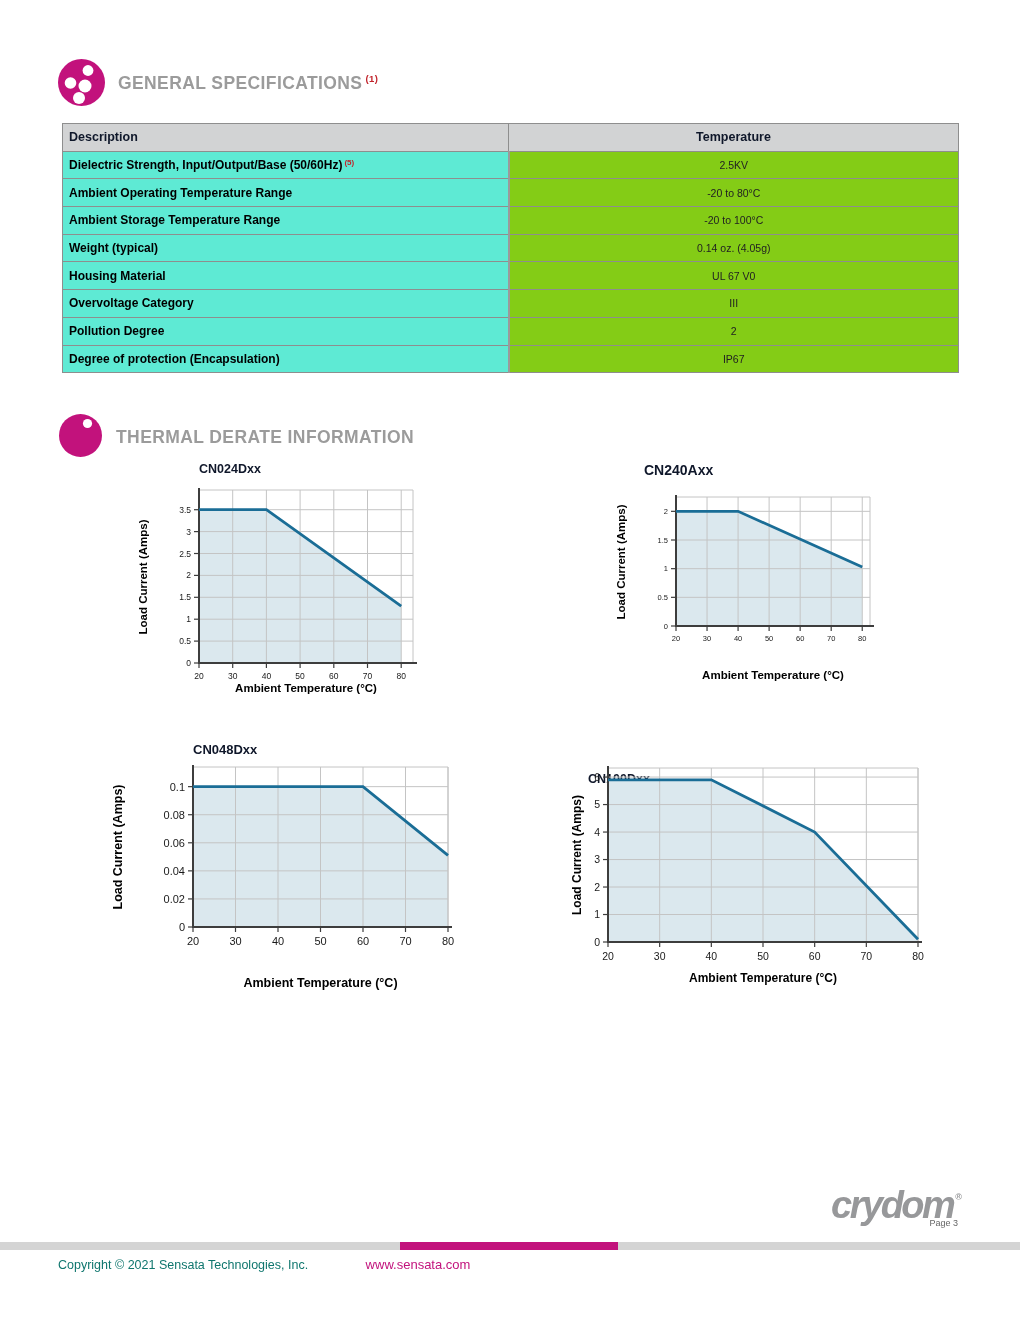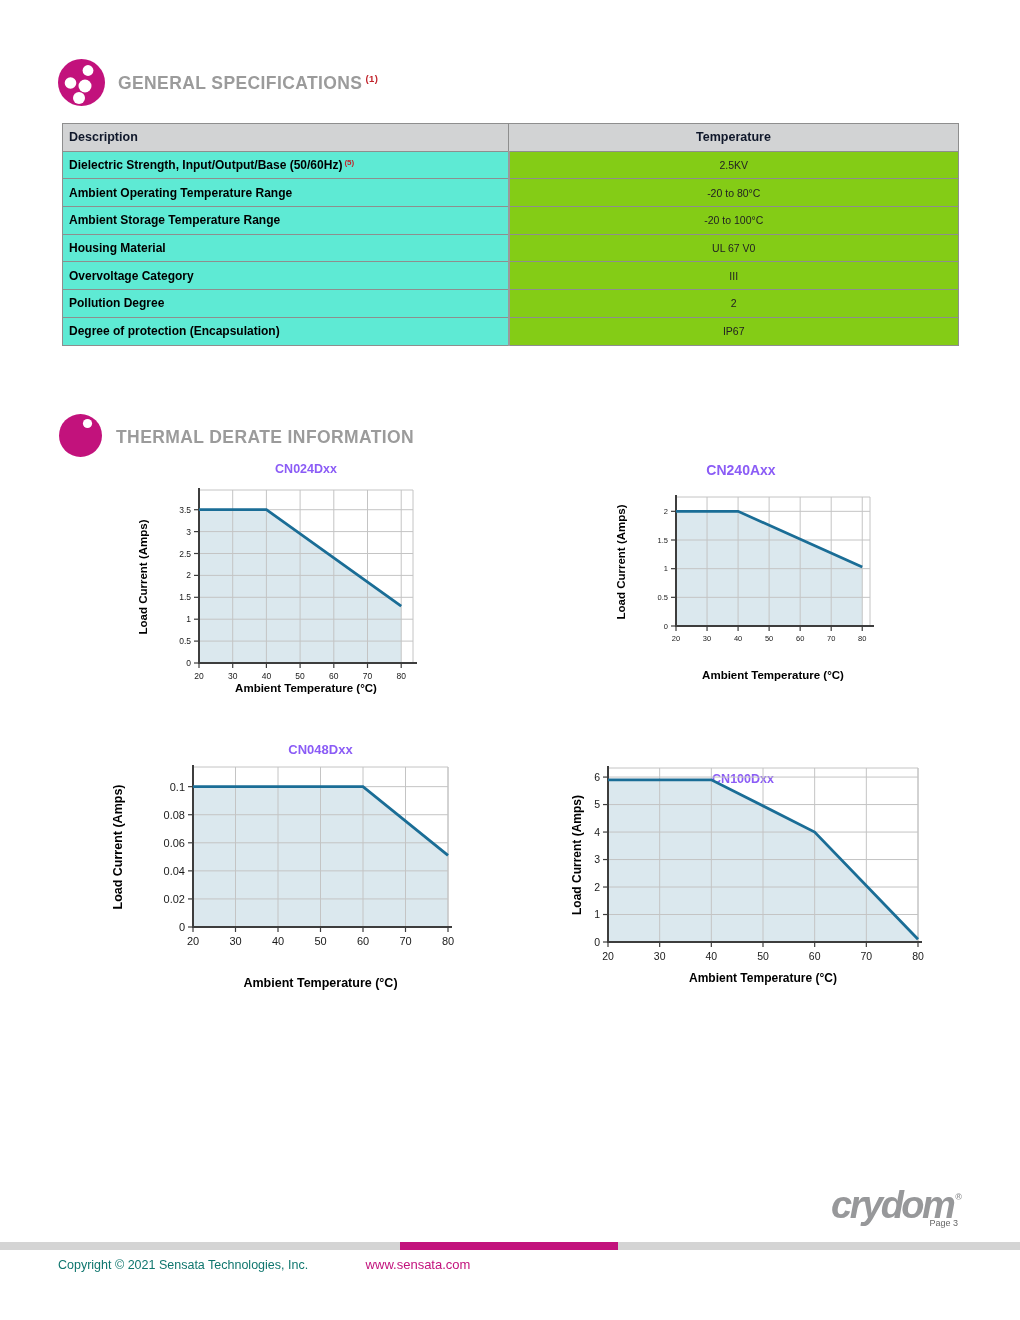--- a/index.html
+++ b/index.html
@@ -31,21 +31,21 @@
   #spec-table .col-param{width:450px;}
   #spec-table th{background:#d2d3d4; font-size:12.5px; text-align:left; color:#0f172a;}
   #spec-table th.param-h{text-align:center; padding:0;}
   #spec-table td.desc{background:#5eead4; font-weight:bold; font-size:12px; color:#000;}
   #spec-table td.param{
     background:#84cc16; text-align:center; font-size:10.5px; color:#222;
     border-left:2px solid #9a9a9a; padding:0;
   }
   .cell-sup{color:#c1232b; font-size:8px; font-weight:bold; position:relative; top:-4px; margin-left:2px;}
   
-  .chart-title{position:absolute; font-weight:bold; color:#8b5cf6; text-align:center;}
+  .chart-title{position:absolute; font-weight:bold; color:#0f172a; }
   .chart-xlabel{position:absolute; font-weight:bold; color:#000; text-align:center;}
   .chart-ylabel{
     position:absolute; font-weight:bold; color:#000; text-align:center;
     transform:rotate(-90deg); transform-origin:center center; height:18px; line-height:18px;
   }
   svg text{font-family:"Liberation Sans", sans-serif; fill:#1a1a1a;}
   
   #page-number{position:absolute; right:62px; top:1218px; font-size:9px; color:#666;}
   #footer-rule{position:absolute; left:0; top:1242px; width:1020px; height:8px; background:#d4d4d4;}
   #footer-rule-accent{position:absolute; left:400px; top:0; width:218px; height:8px;}
@@ -87,20 +87,24 @@
       <td class="desc"><span>Dielectric Strength, Input/Output/Base (50/60Hz)</span><span class="cell-sup">(5)</span></td>
       <td class="param">2.5KV</td>
     </tr>
     <tr>
       <td class="desc">Ambient Operating Temperature Range</td>
       <td class="param">-20 to 80°C</td>
     </tr>
     <tr>
       <td class="desc">Ambient Storage Temperature Range</td>
       <td class="param">-20 to 100°C</td>
+    </tr>
+    <tr>
+      <td class="desc">Weight (typical)</td>
+      <td class="param">0.14 oz. (4.05g)</td>
     </tr>
     <tr>
       <td class="desc">Housing Material</td>
       <td class="param">UL 67 V0</td>
     </tr>
     <tr>
       <td class="desc">Overvoltage Category</td>
       <td class="param">III</td>
     </tr>
     <tr>

